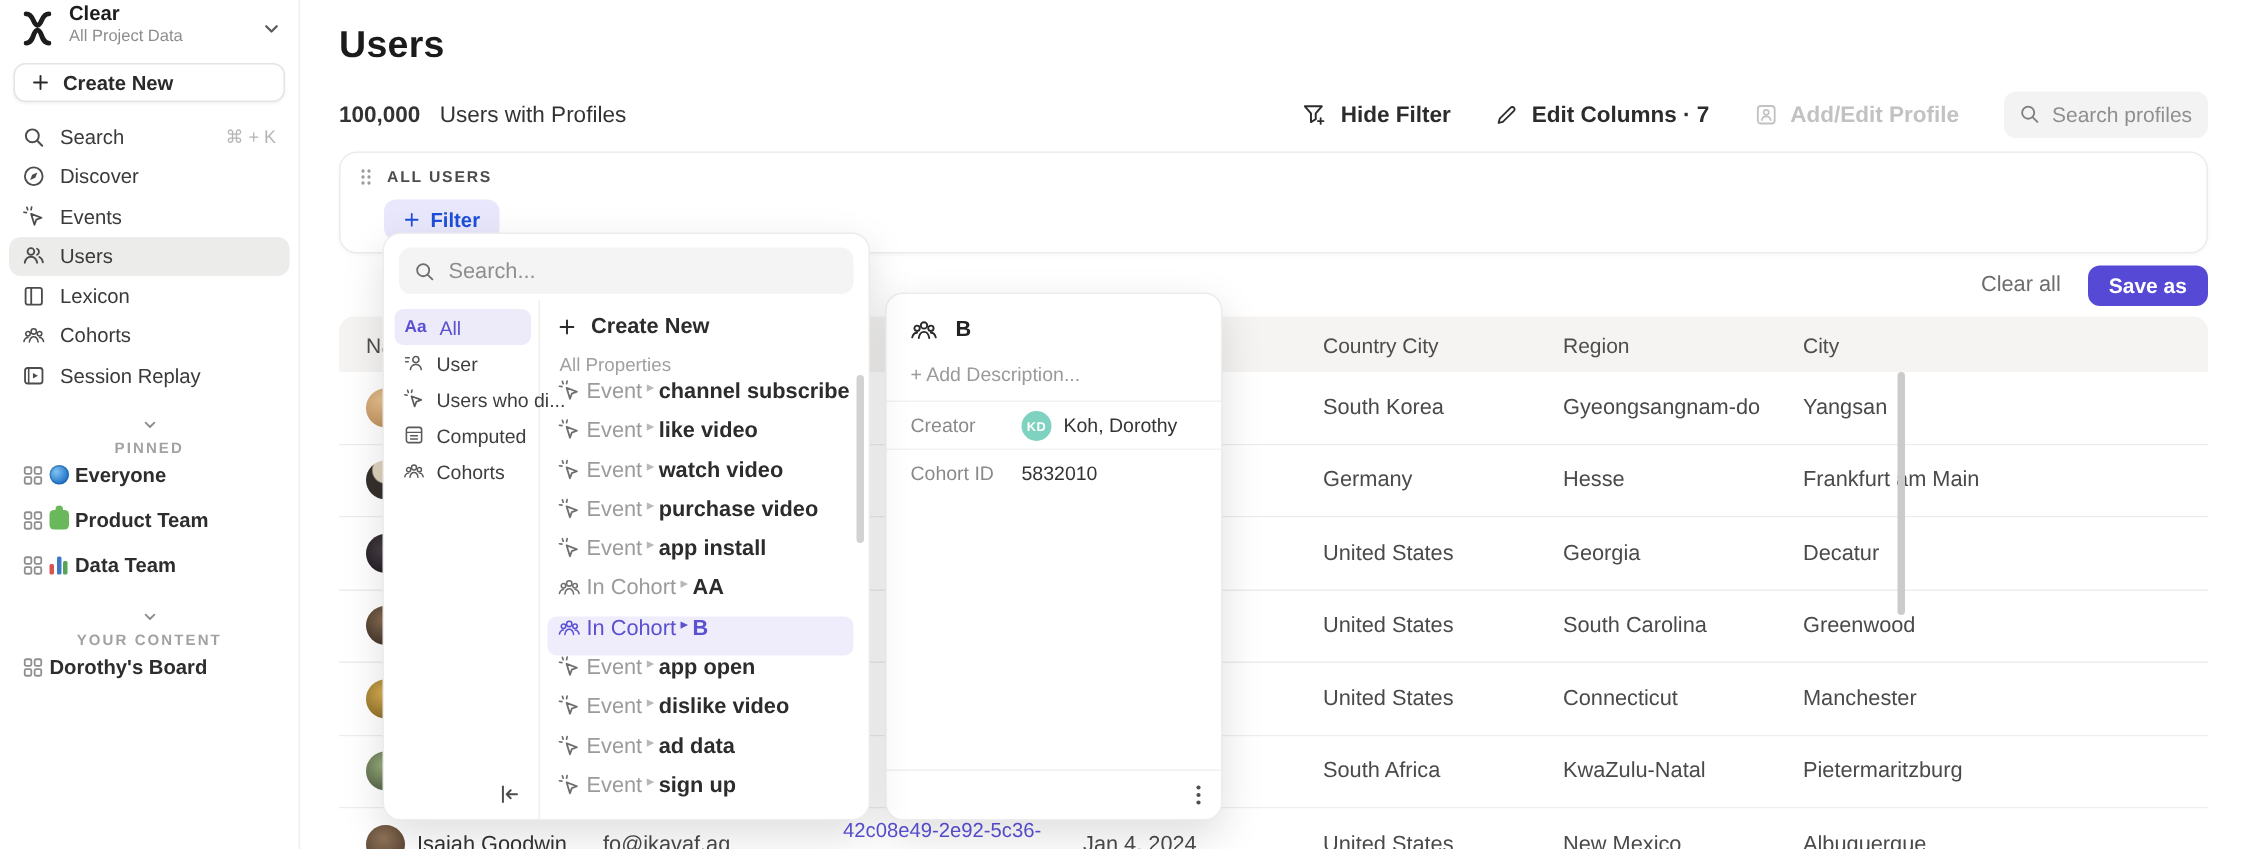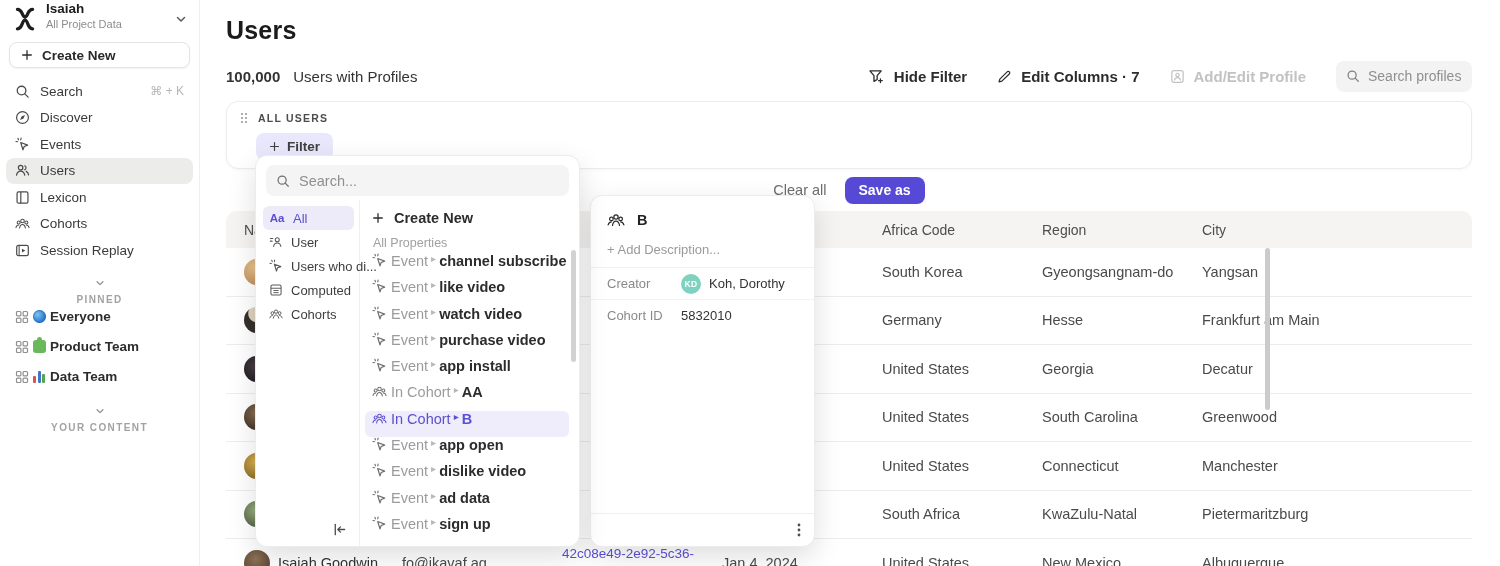--- a/index.html
+++ b/index.html
@@ -60,23 +60,23 @@
     font-size:14px; color:#555; font-family:inherit;}
   .search-box input::placeholder { color:#8f8f8f; }
   .search-box .ic { color:#7f7f7f; }
 
   .filter-card { margin:10px 28px 0 26px; height:68px; border:1px solid #ececec;
     border-radius:12px; box-shadow:0 1px 3px rgba(0,0,0,.04); padding:8px 12px; background:#fff;}
   .fc-top { display:flex; align-items:center; gap:9px; height:16px;}
   .fc-top .ic { color:#9a9a9a; }
   .fc-label { font-size:10.5px; font-weight:700; letter-spacing:1.2px; color:#4c4c4c; }
   .filter-chip { display:inline-flex; align-items:center; gap:7px; margin:7px 0 0 17px;
-    background:#e9e7fb; color:#404040; border-radius:8px; height:27px; padding:5px 13px;
+    background:#e9e7fb; color:#1d4ed8; border-radius:8px; height:27px; padding:5px 13px;
     font-size:13.5px; font-weight:600; cursor:pointer;}
-  .actions-row { display:flex; align-items:center; justify-content:center; gap:18px;
+  .actions-row { display:flex; align-items:center; justify-content:flex-end; gap:18px;
     margin:7px 28px 0 26px; height:28px;}
   .clear-all { font-size:14.5px; color:#6d6d6d; cursor:pointer;}
   .save-as { background:#5549d6; color:#fff; font-size:14px; font-weight:600;
     border:0; border-radius:8px; height:27px; padding:0 14px; cursor:pointer; font-family:inherit;}
 
   .table { margin:7px 28px 0 26px; }
   .tgrid { display:grid; grid-template-columns:158px 160px 160px 160px 160px 160px 1fr; align-items:center; padding-left:18px;}
   .thead { height:37px; background:#f5f4f2; border-radius:10px 10px 0 0; }
   .thead .th { font-size:14px; font-weight:500; color:#4d4d4d; }
   .trow { height:48.5px; border-bottom:1px solid #ededed; background:#fff; font-size:14.5px; color:#4a4a4a;}
@@ -236,21 +236,21 @@
       </symbol>
   </defs>
 </svg>
 
 <aside class="sidebar">
   <div class="ws-row">
     <svg class="ic ws-logo" width="26" height="26">
         <use href="#i-logo"></use>
       </svg>
     <div class="ws-meta">
-      <div class="ws-name">Isaiah</div>
+      <div class="ws-name">Clear</div>
       <div class="ws-sub">All Project Data</div>
     </div>
     <svg class="ic ws-chev" width="12" height="12">
         <use href="#i-chev-down"></use>
       </svg>
   </div>
 
   <div class="create-btn">
     <svg class="ic" width="12" height="12">
         <use href="#i-plus"></use>
@@ -334,20 +334,26 @@
         <i></i>
       </span>
     <span>Data Team</span>
   </div>
 
   <div class="sec-hd">
     <svg class="ic" width="10" height="10">
         <use href="#i-chev-down"></use>
       </svg>
     <span>YOUR CONTENT</span>
+  </div>
+  <div class="board-item">
+    <svg class="ic grid-ic" width="14" height="14">
+        <use href="#i-grid"></use>
+      </svg>
+    <span>Dorothy's Board</span>
   </div>
 </aside>
 
 <main class="main">
   <h1 class="page-title">Users</h1>
 
   <div class="meta-row">
     <span class="count">100,000</span>
     <span class="count-label">Users with Profiles</span>
     <div class="meta-right">
@@ -397,21 +403,21 @@
     <span class="clear-all">Clear all</span>
     <button class="save-as">Save as</button>
   </div>
 
   <div class="table">
     <div class="tgrid thead">
       <span class="th">Name</span>
       <span class="th"></span>
         <span class="th"></span>
         <span class="th"></span>
-      <span class="th">Africa Code</span>
+      <span class="th">Country City</span>
       <span class="th">Region</span>
       <span class="th">City</span>
     </div>
 
     <div class="tgrid trow">
       <span class="name-cell">
           <span class="avatar av1"></span>
           <span class="nm"></span>
         </span>
       <span></span>

